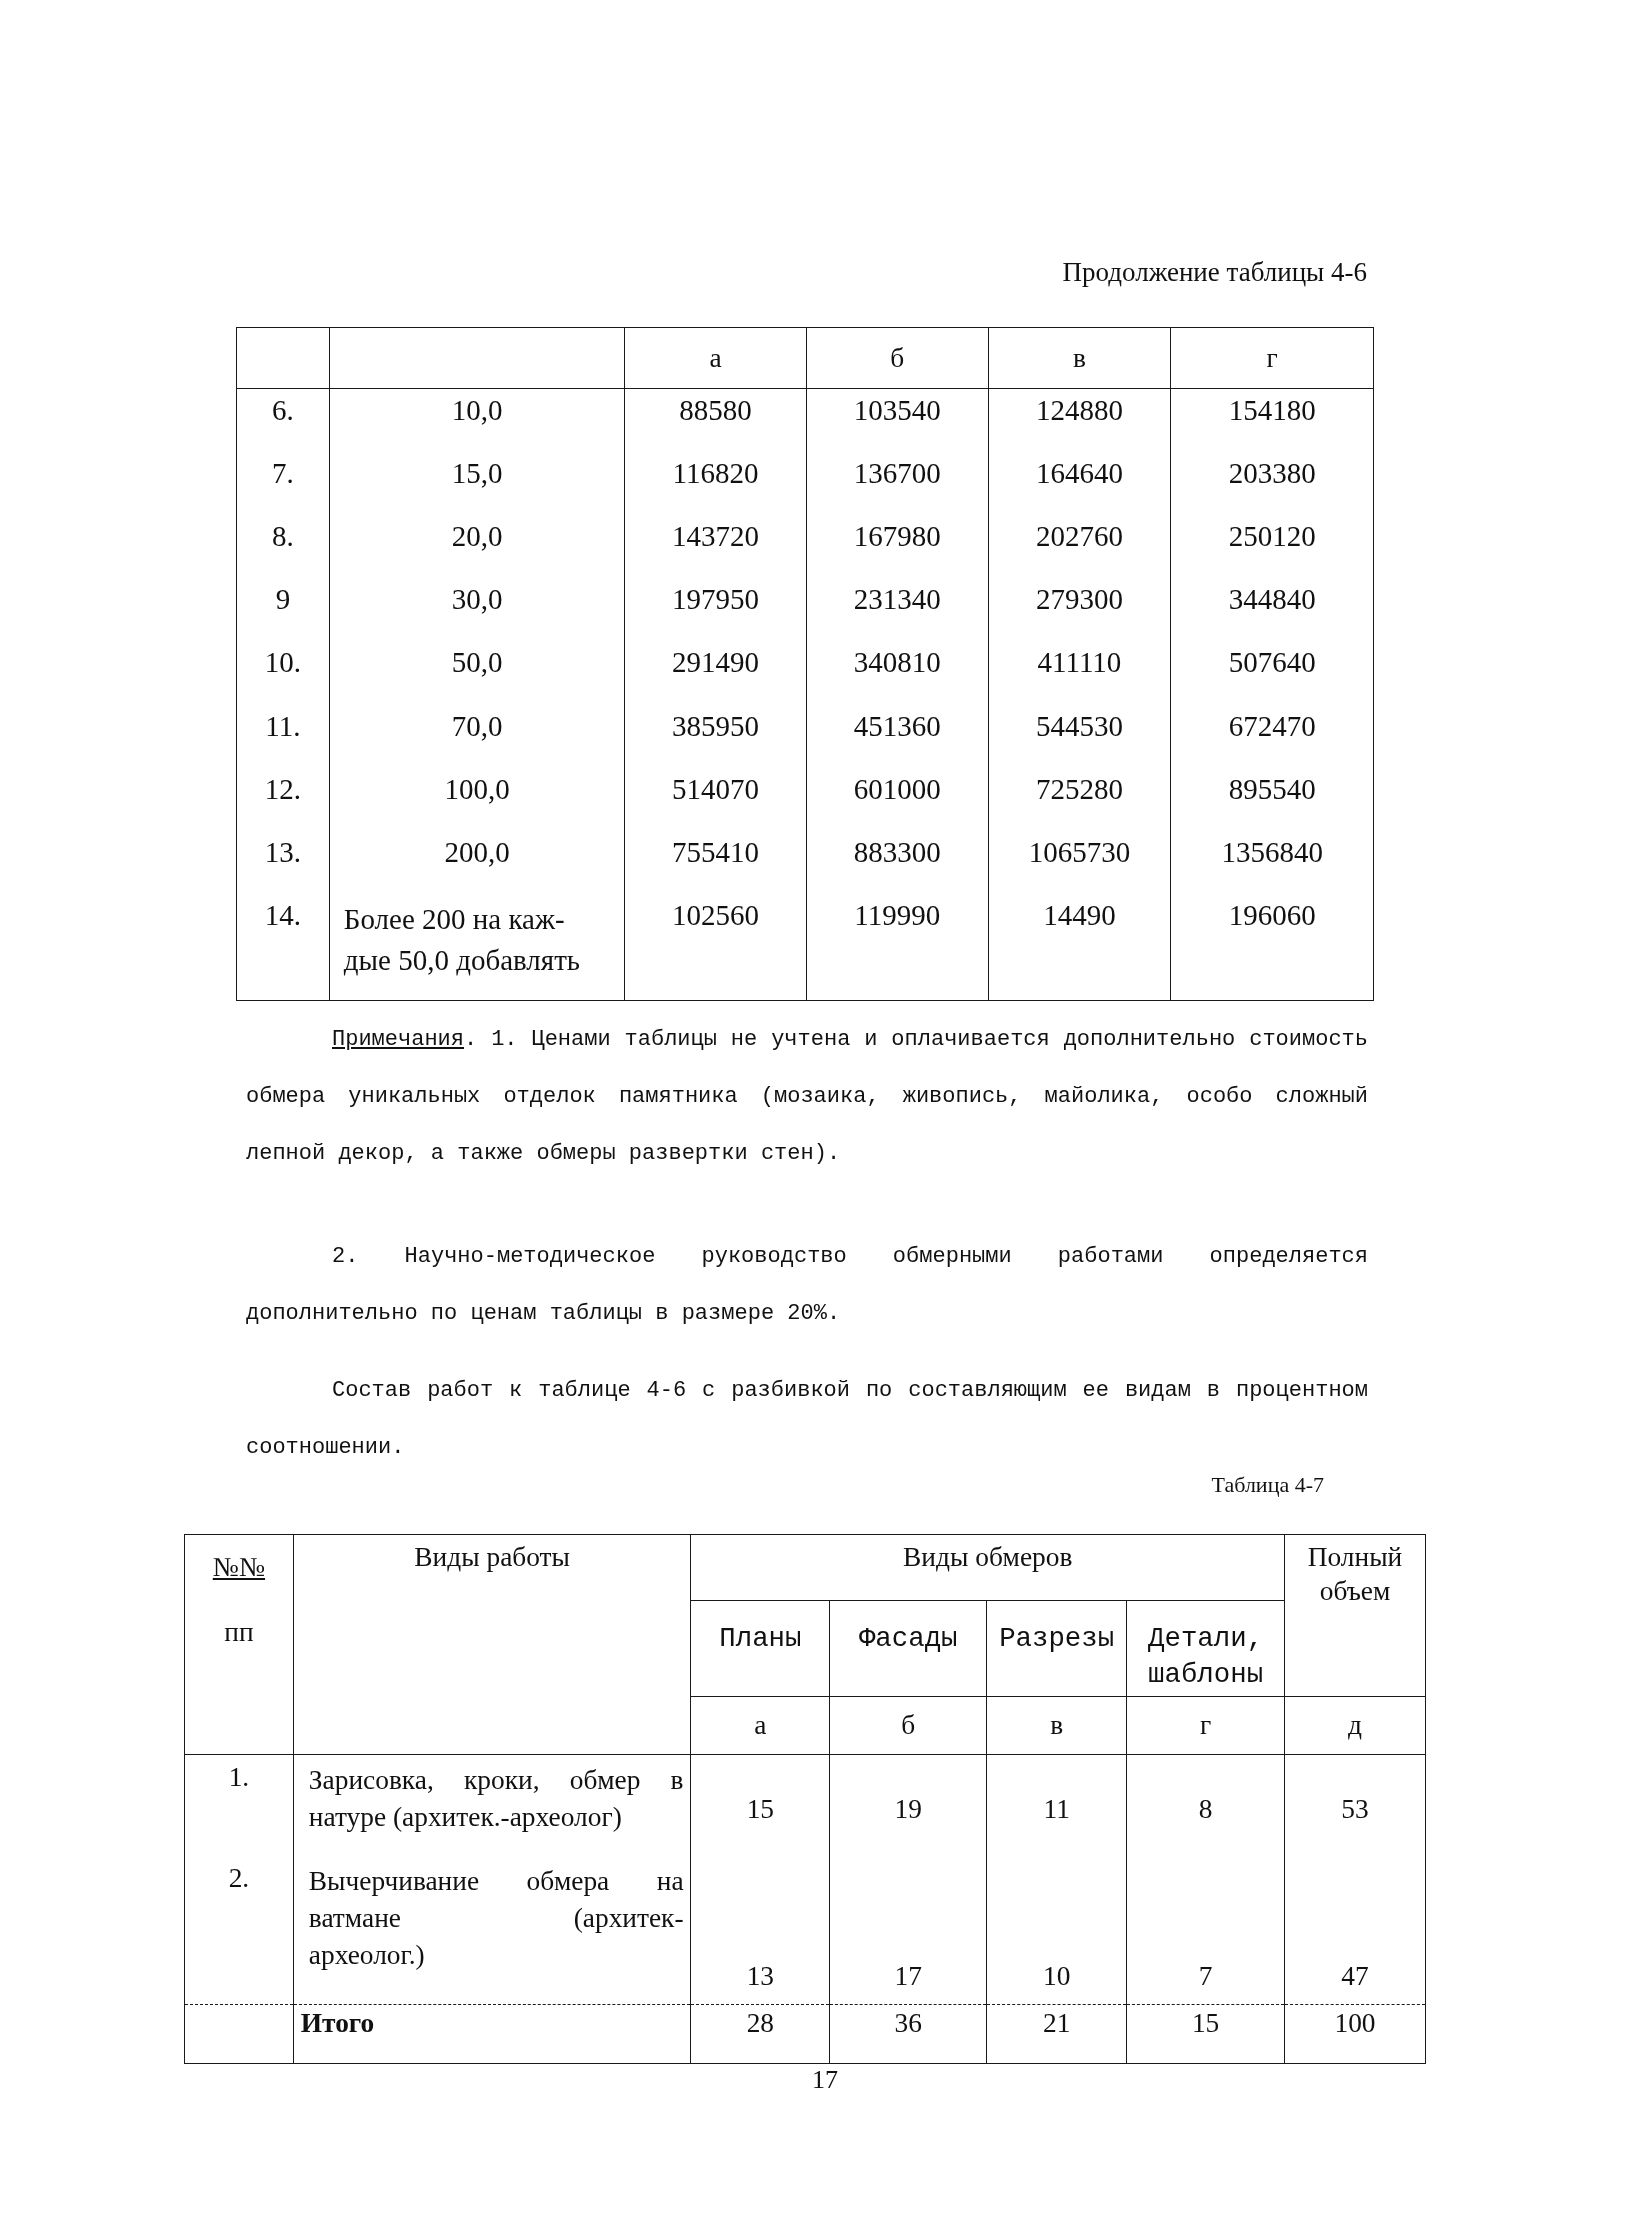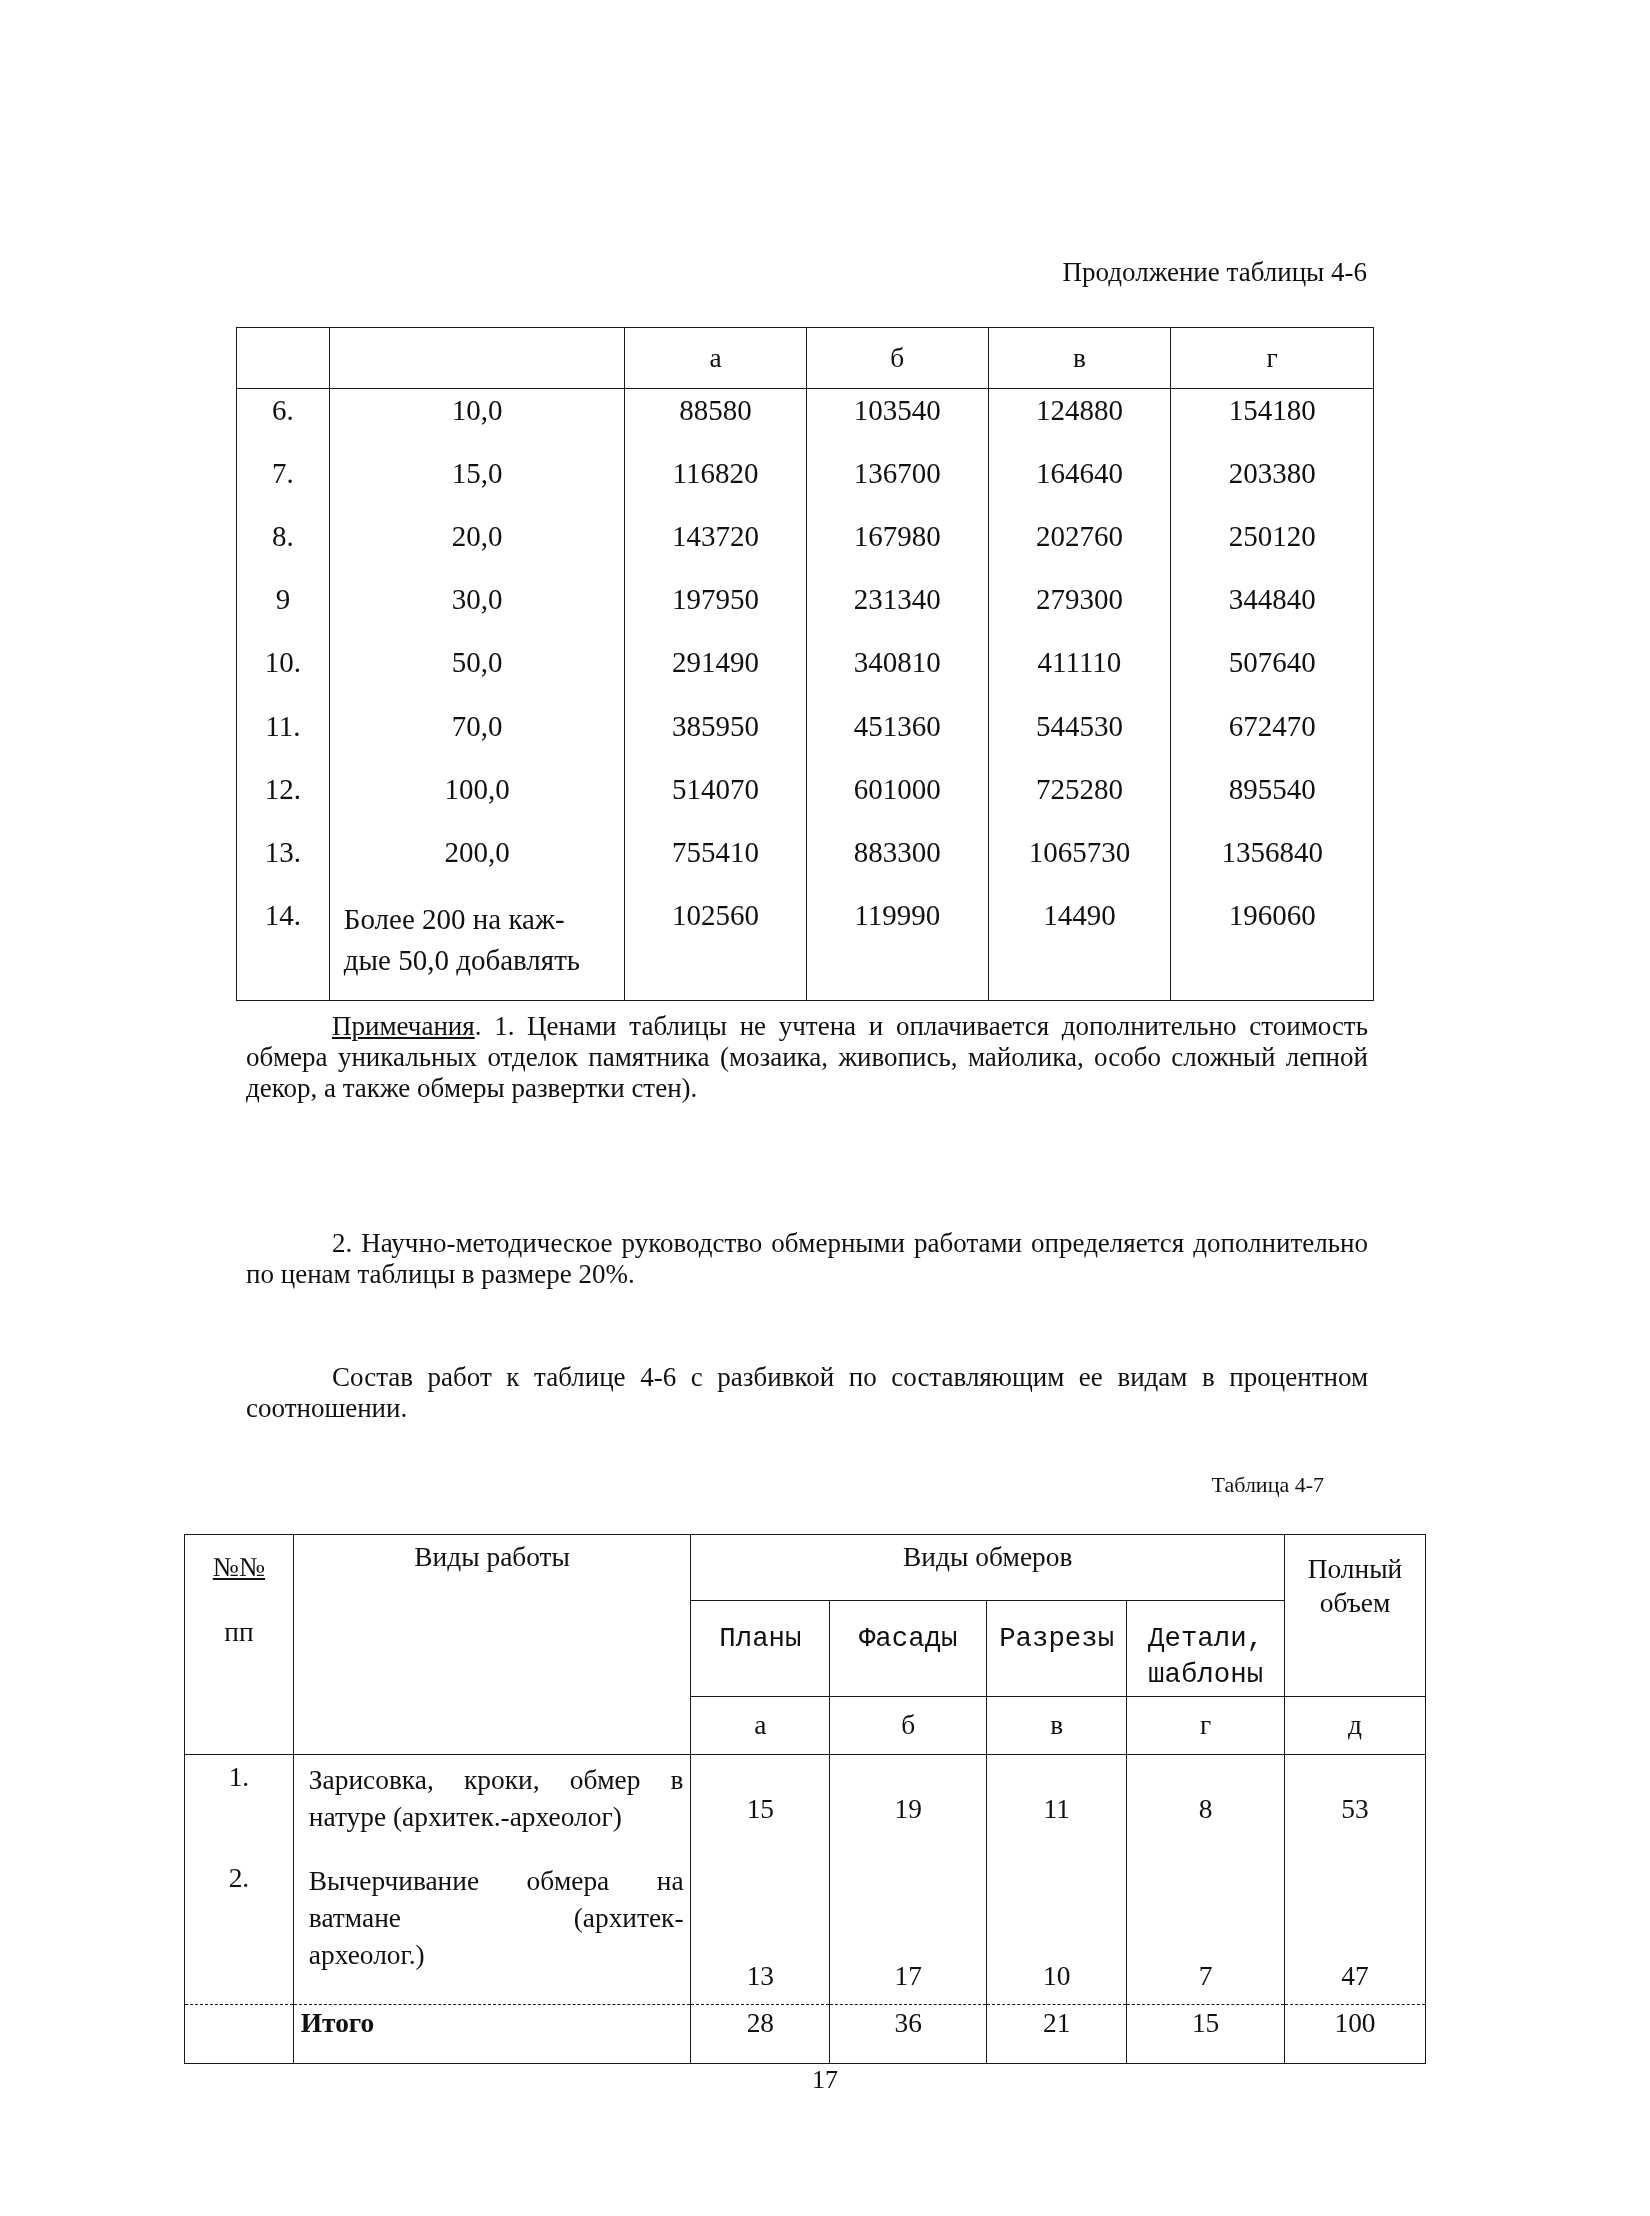--- a/index.html
+++ b/index.html
@@ -65,23 +65,24 @@
     #t46 col.c-vol { width: 296px; }
     #t46 col.c-a { width: 182px; }
     #t46 col.c-b { width: 182px; }
     #t46 col.c-v { width: 183px; }
     #t46 col.c-g { width: 203px; }
 
     .para {
       position: absolute;
       left: 246px;
       width: 1122px;
-      font-size: 27px;
-      line-height: 31px;
+      font-size: 22px;
+      line-height: 57px;
       text-align: justify;
+      font-family: Liberation Mono, monospace;
     }
     .indent { text-indent: 86px; }
     .underline { text-decoration: underline; }
 
     .table-caption {
       position: absolute;
       right: 326px;
       top: 1472px;
       font-size: 22px;
       white-space: nowrap;
@@ -105,21 +106,21 @@
     #t47 col.c-work { width: 398px; }
     #t47 col.c-a { width: 139px; }
     #t47 col.c-b { width: 157px; }
     #t47 col.c-v { width: 140px; }
     #t47 col.c-g { width: 158px; }
     #t47 col.c-d { width: 141px; }
 
     #t47 .h-top { height: 58px; padding-top: 6.9px; }
     #t47 .h-sub { height: 75px; padding-top: 20px; line-height: 36px; font-family: Liberation Mono, monospace; }
     #t47 .h-letter { height: 57px; vertical-align: middle; }
-    #t47 .h-full { line-height: 34px; padding-top: 17px; }
+    #t47 .h-full { line-height: 34px; padding-top: 5px; }
     #t47 .h-numpp { line-height: 65px; padding-top: 0; }
 
     #t47 tbody td { border-top: none; border-bottom: none; }
     #t47 tbody tr.r1 td { border-top: 1.7px solid #1a1a1a; height: 96px; padding-top: 6.9px; }
     #t47 tbody tr.r2 td { height: 129px; padding-top: 5.1px; }
     #t47 tbody tr.total td { border-top: 1.7px dashed #1a1a1a; border-bottom: 1.7px solid #1a1a1a; height: 55px; padding-top: 3.4px; }
     #t47 td.work {
       text-align: justify;
       text-align-last: justify;
       padding-left: 15px;

